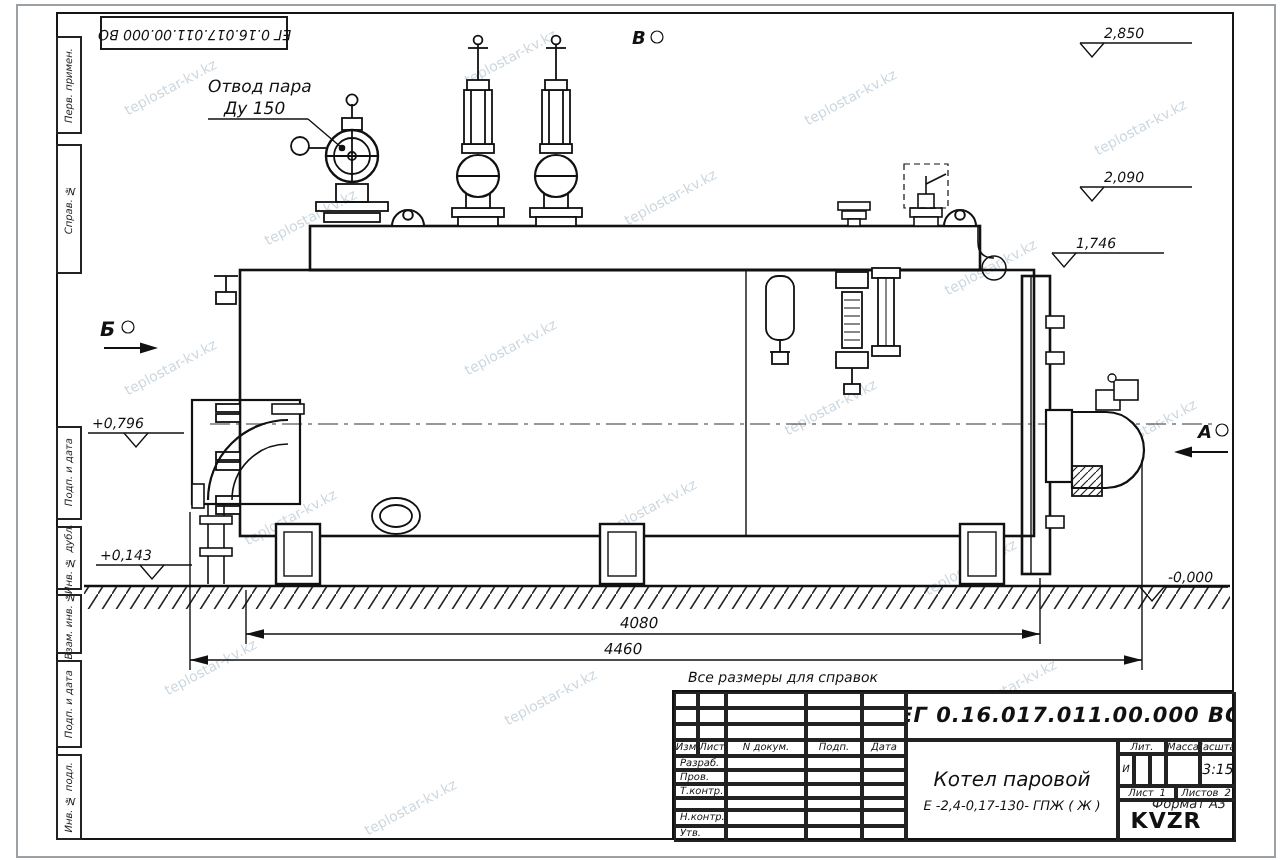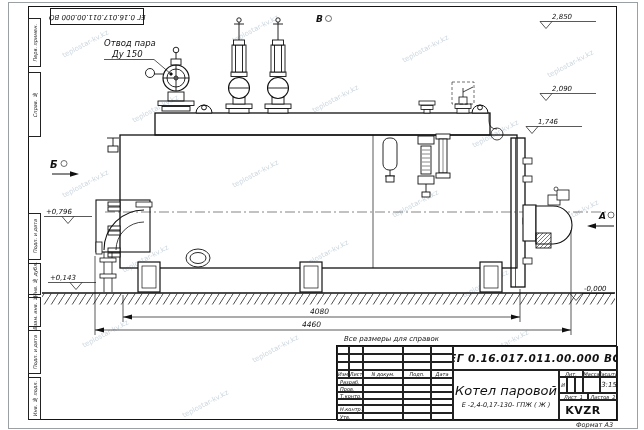--- a/index.html
+++ b/index.html
@@ -17,23 +17,23 @@
            display:flex;align-items:center;justify-content:center;}
   .codebox span{transform:rotate(180deg);font-size:7px;font-style:italic;white-space:nowrap;}
   
   .wm{position:absolute;font-size:7px;color:rgba(120,150,170,0.38);transform:rotate(-28deg);white-space:nowrap;pointer-events:none;}
   
   .tb{position:absolute;left:336px;top:345px;width:281px;height:75px;border:1.4px solid #111;box-sizing:border-box;background:#fff;}
   .cell{position:absolute;border:0.7px solid #222;box-sizing:border-box;display:flex;align-items:center;justify-content:center;
         font-size:5px;font-style:italic;white-space:nowrap;overflow:hidden;}
   .cell.lbl{justify-content:flex-start;padding-left:2px;}
   .note{position:absolute;left:344px;top:335px;width:120px;font-size:7px;font-style:italic;color:#111;}
-  .fmt{position:absolute;left:576px;top:421px;font-size:6.5px;font-style:italic;color:#222;}
+  .fmt{position:absolute;left:576px;top:398px;font-size:6.5px;font-style:italic;color:#222;}
   .docnum{font-size:10.5px;font-style:italic;font-weight:bold;letter-spacing:0.5px;}
-  .pname1{font-size:13px;font-style:italic;}
+  .pname1{font-size:10px;font-style:italic;}
   .pname2{font-size:6.5px;font-style:italic;}
   .logo{display:flex;align-items:center;gap:18px;}
   .logo .kvzr{font-weight:bold;font-size:11px;font-style:normal;letter-spacing:0.5px;}
   .logo .sub{display:flex;flex-direction:column;font-size:3.8px;font-style:normal;line-height:1.1;color:#222;}
   svg text{font-family:"DejaVu Sans",sans-serif;font-style:italic;fill:#111;}
 </style>
 </head>
 <body>
 
 <div class="sheet">

